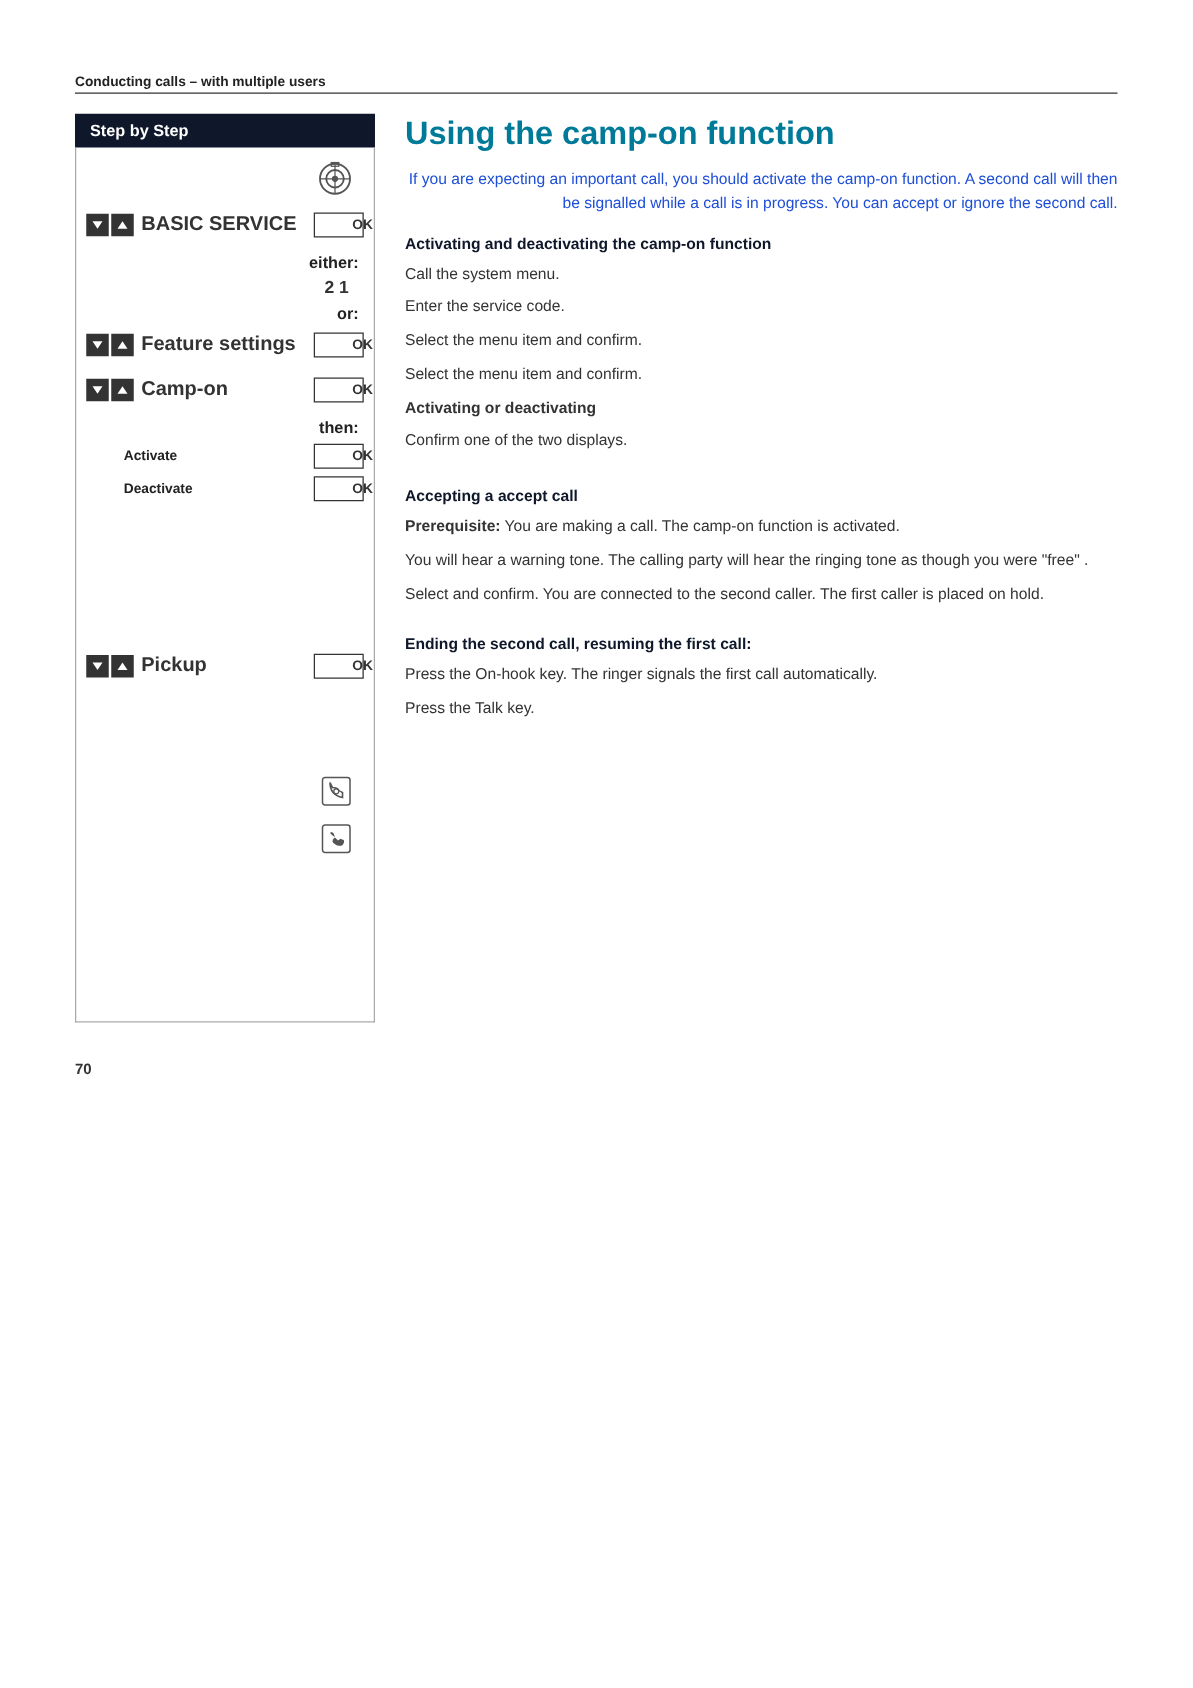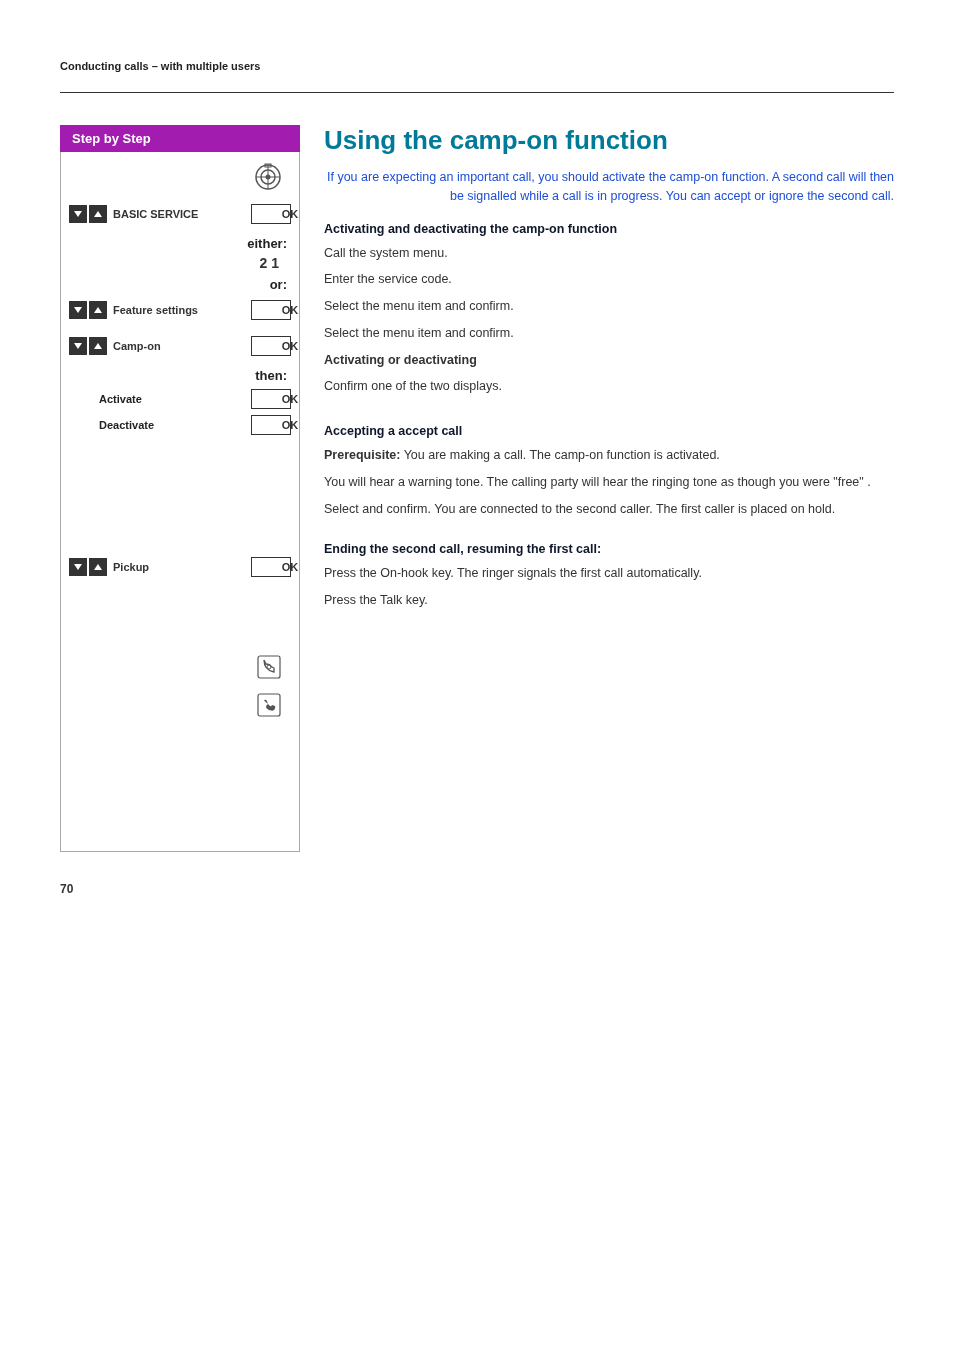--- a/index.html
+++ b/index.html
@@ -10,38 +10,38 @@
       font-family: Arial, Helvetica, sans-serif;
       font-size: 13px;
       color: #222;
       padding: 60px 60px 40px 60px;
     }
 
     .page-header {
       font-size: 11px;
       font-weight: bold;
       border-bottom: 1px solid #333;
-      padding-bottom: 20px;
-      margin-bottom: 32px;
+      padding-bottom: 2px;
+      margin-bottom: 16px;
     }
 
     .main-layout {
       display: flex;
       gap: 24px;
       align-items: flex-start;
     }
 
     
     .left-col {
       width: 240px;
       flex-shrink: 0;
     }
 
     .step-by-step-header {
-      background: #a21caf;
+      background: #0f172a;
       color: #fff;
       font-size: 13px;
       font-weight: bold;
       padding: 6px 12px;
       margin-bottom: 0;
     }
 
     .step-box {
       border: 1px solid #aaa;
       border-top: none;
@@ -72,21 +72,21 @@
       align-items: center;
       justify-content: center;
       cursor: pointer;
     }
 
     .arrow-btn svg {
       fill: #fff;
     }
 
     .step-label {
-      font-size: 11px;
+      font-size: 16px;
       font-weight: bold;
       color: #333;
       flex: 1;
     }
 
     .ok-btn {
       width: 28px;
       height: 20px;
       border: 1.5px solid #333;
       display: flex;

